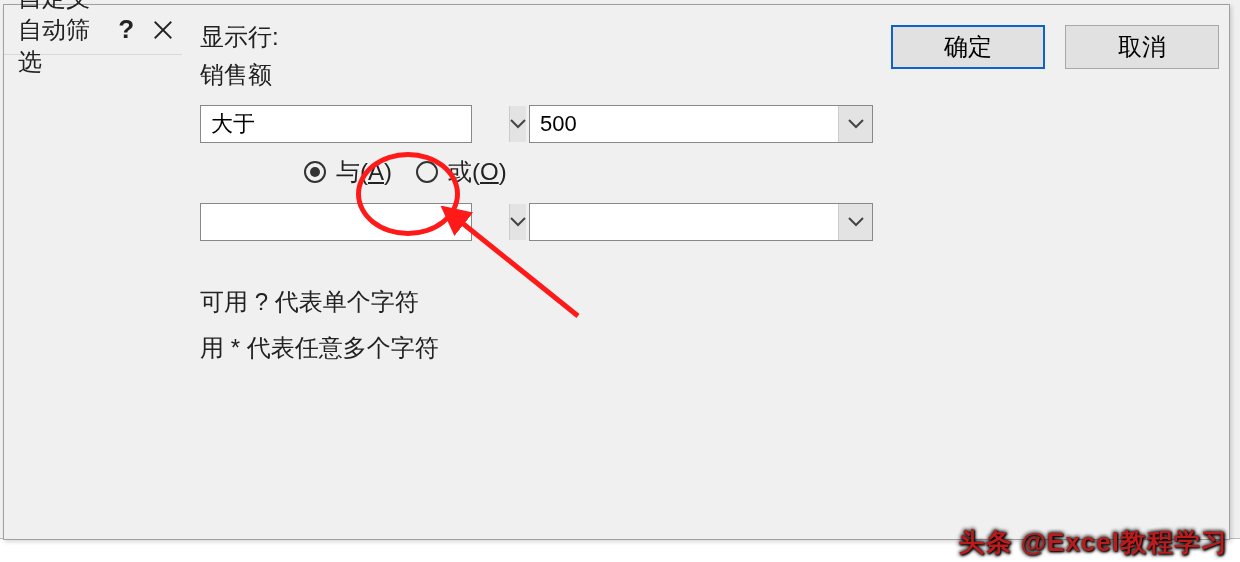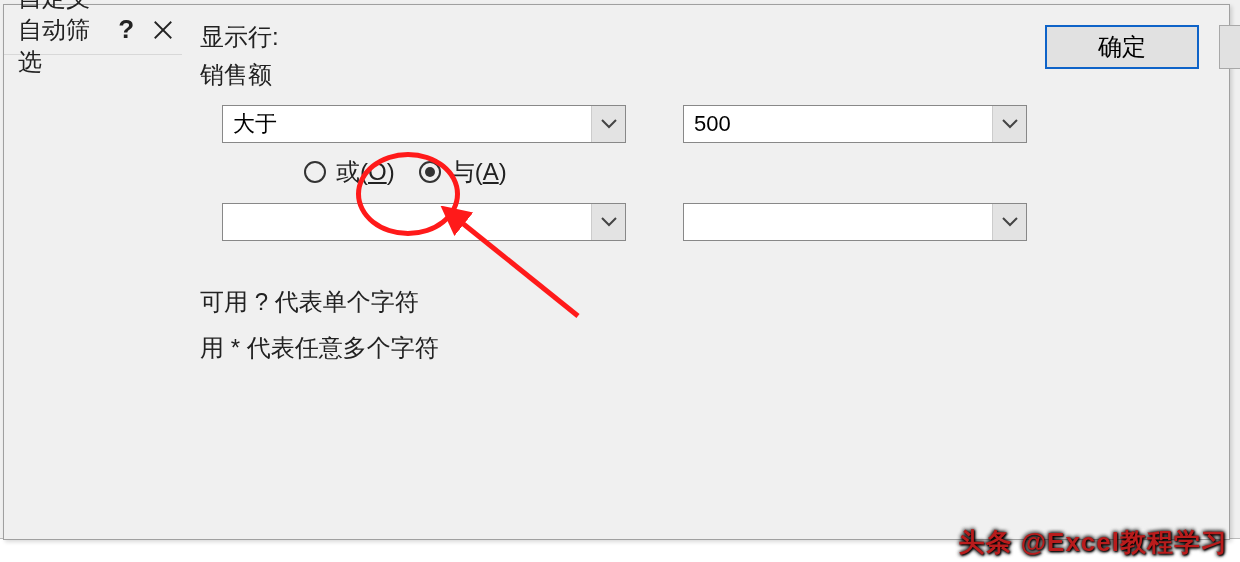--- a/index.html
+++ b/index.html
@@ -46,21 +46,21 @@
     gap: 24px;
     height: 38px;
     margin-bottom: 8px;
   }
   .combo {
     display: flex;
     border: 1px solid #888;
     background: #fff;
     height: 38px;
   }
-  .combo.op { width: 404px; margin-left: 22px; }
+  .combo.op { width: 272px; margin-left: 0; }
   .combo.val { flex: 1; margin-left: 33px; }
   .combo-input {
     flex: 1;
     padding: 4px 10px;
     font-size: 22px;
     border: none;
     outline: none;
     background: transparent;
   }
   .combo-btn {
@@ -179,28 +179,28 @@
         <div class="combo-btn">
           <svg viewBox="0 0 16 10">
               <path d="M1 1 L8 8 L15 1" fill="none" stroke="#444" stroke-width="2"></path>
             </svg>
         </div>
       </div>
     </div>
 
     <div class="radio-row">
       <div class="radio">
-        <span class="radio-circle"></span>
-        <span><span>或(</span><span class="underline">O</span><span>)</span></span>
-      </div>
-      <div class="radio">
         <span class="radio-circle">
             <span class="radio-dot"></span>
           </span>
         <span><span>与(</span><span class="underline">A</span><span>)</span></span>
+      </div>
+      <div class="radio">
+        <span class="radio-circle"></span>
+        <span><span>或(</span><span class="underline">O</span><span>)</span></span>
       </div>
     </div>
 
     <div class="row">
       <div class="combo op">
         <input class="combo-input" value="" style="">
         <div class="combo-btn">
           <svg viewBox="0 0 16 10">
               <path d="M1 1 L8 8 L15 1" fill="none" stroke="#444" stroke-width="2"></path>
             </svg>

